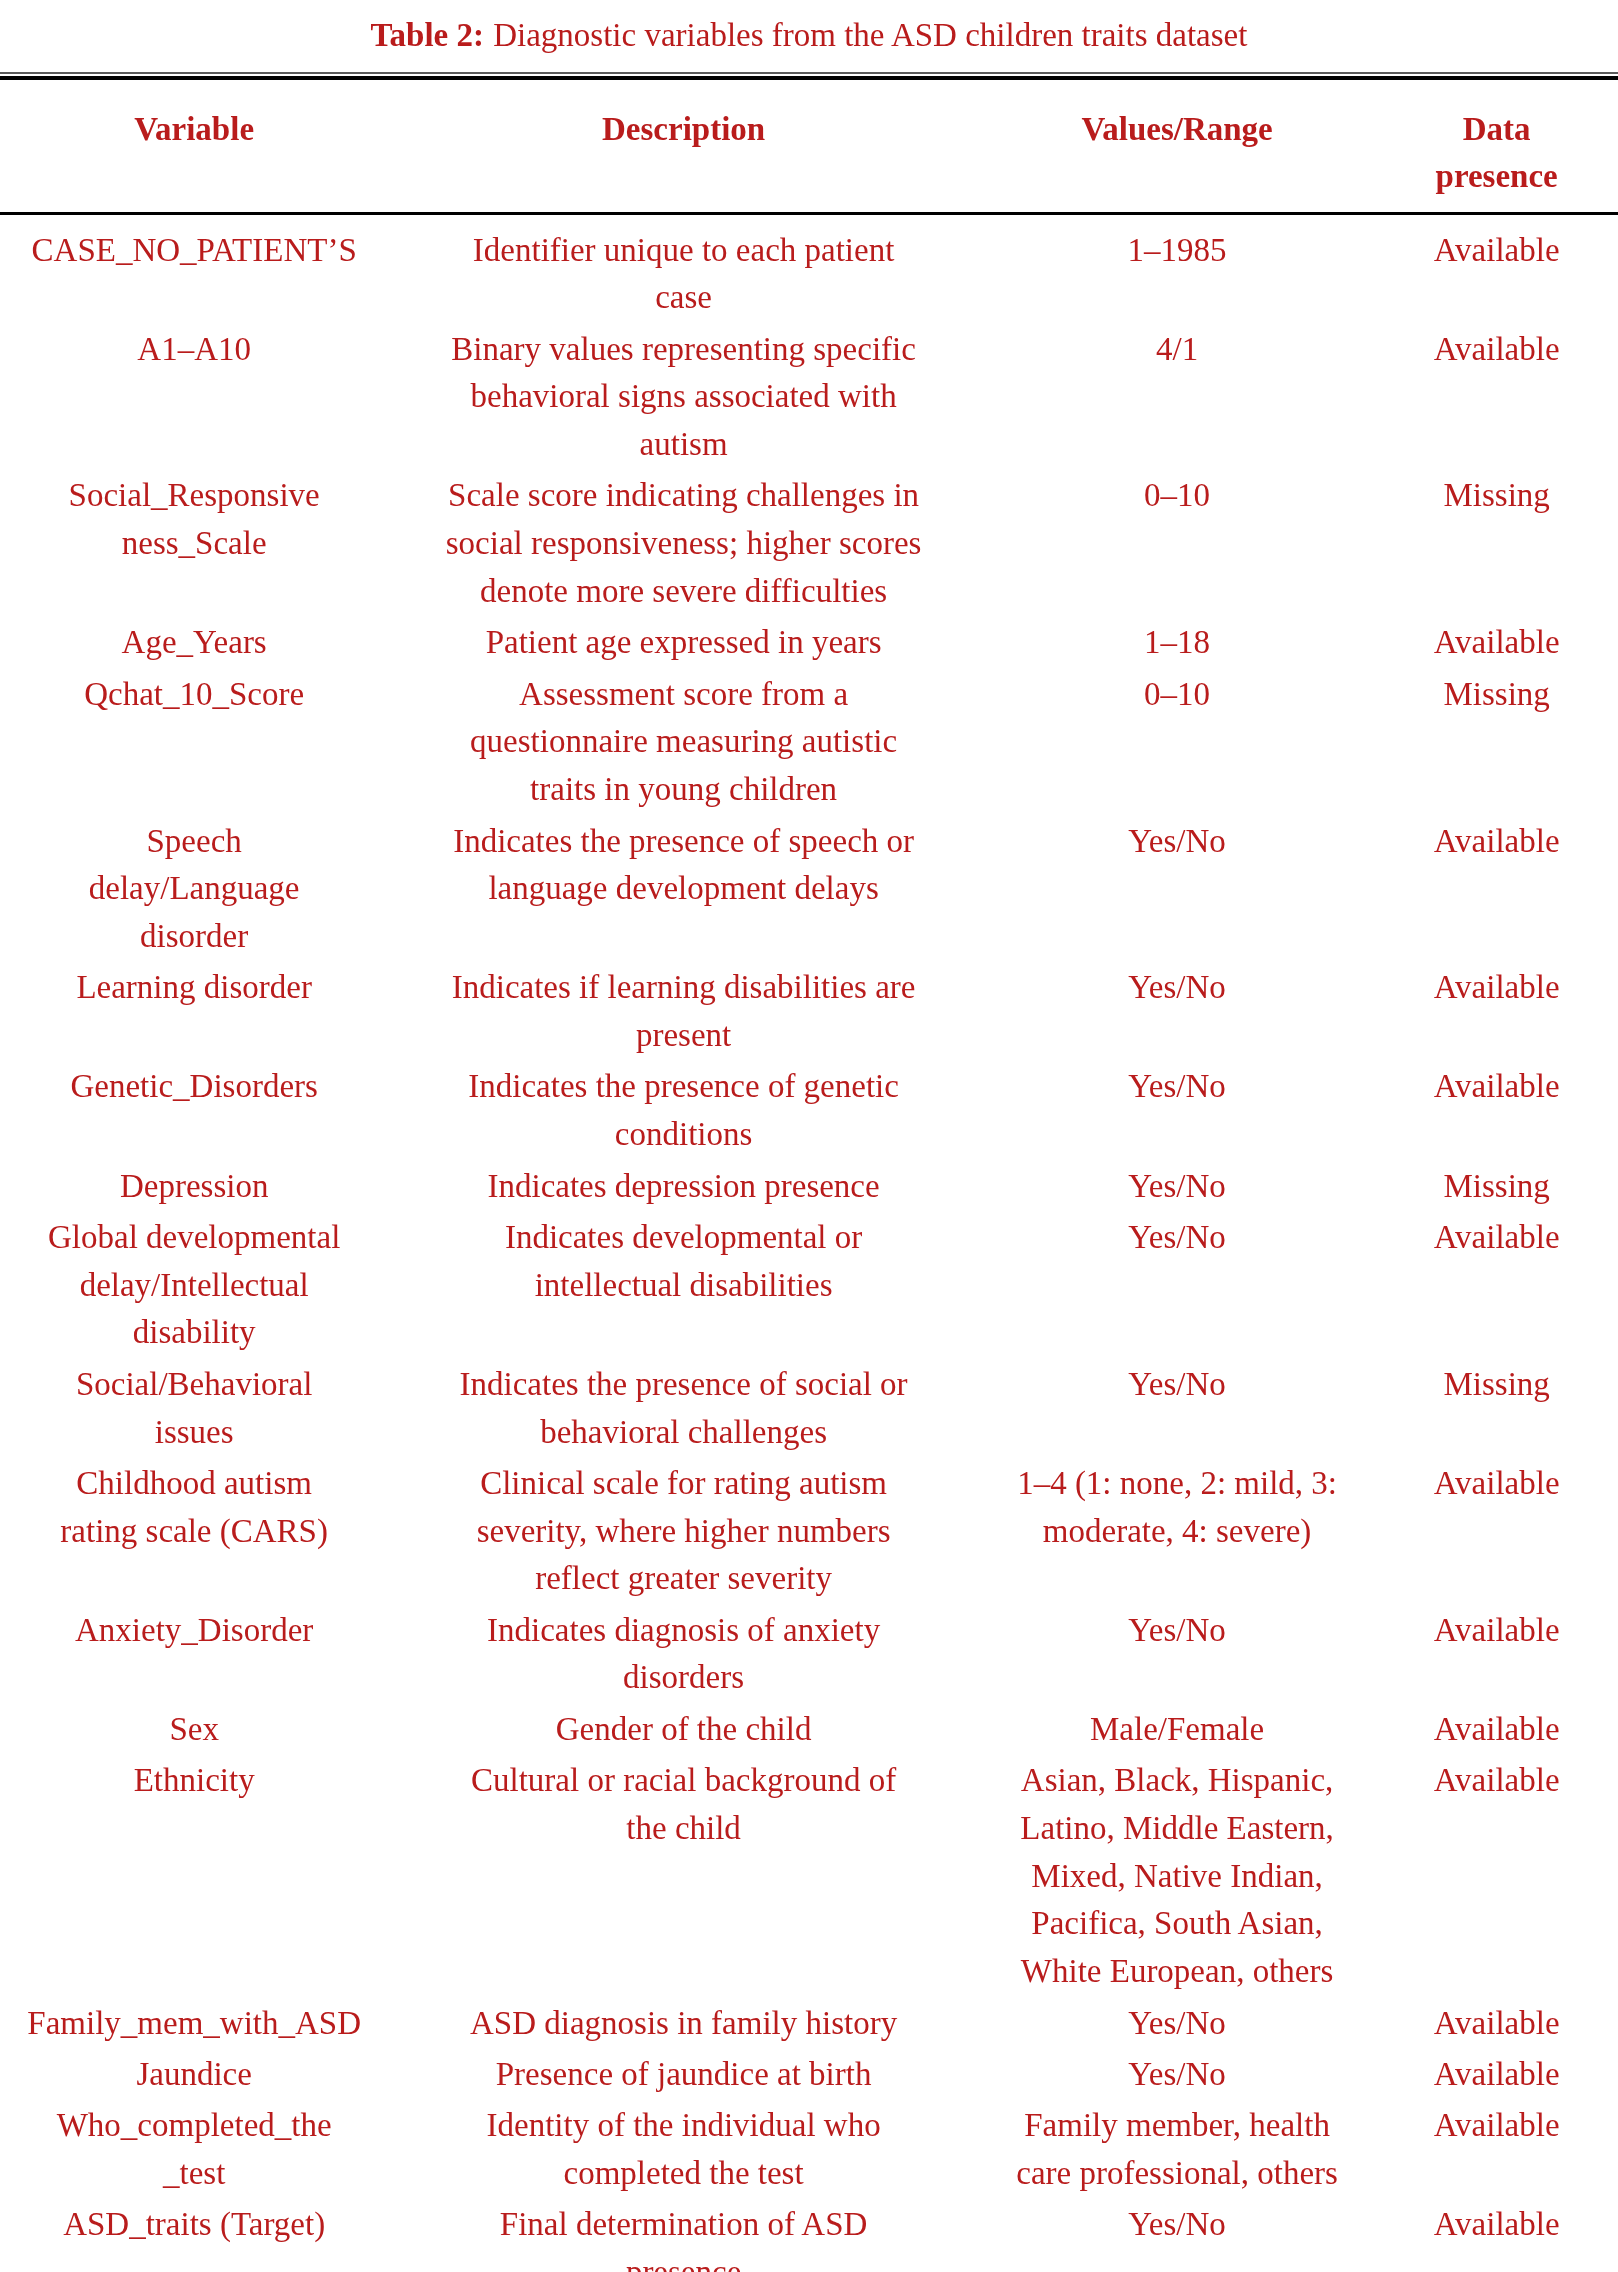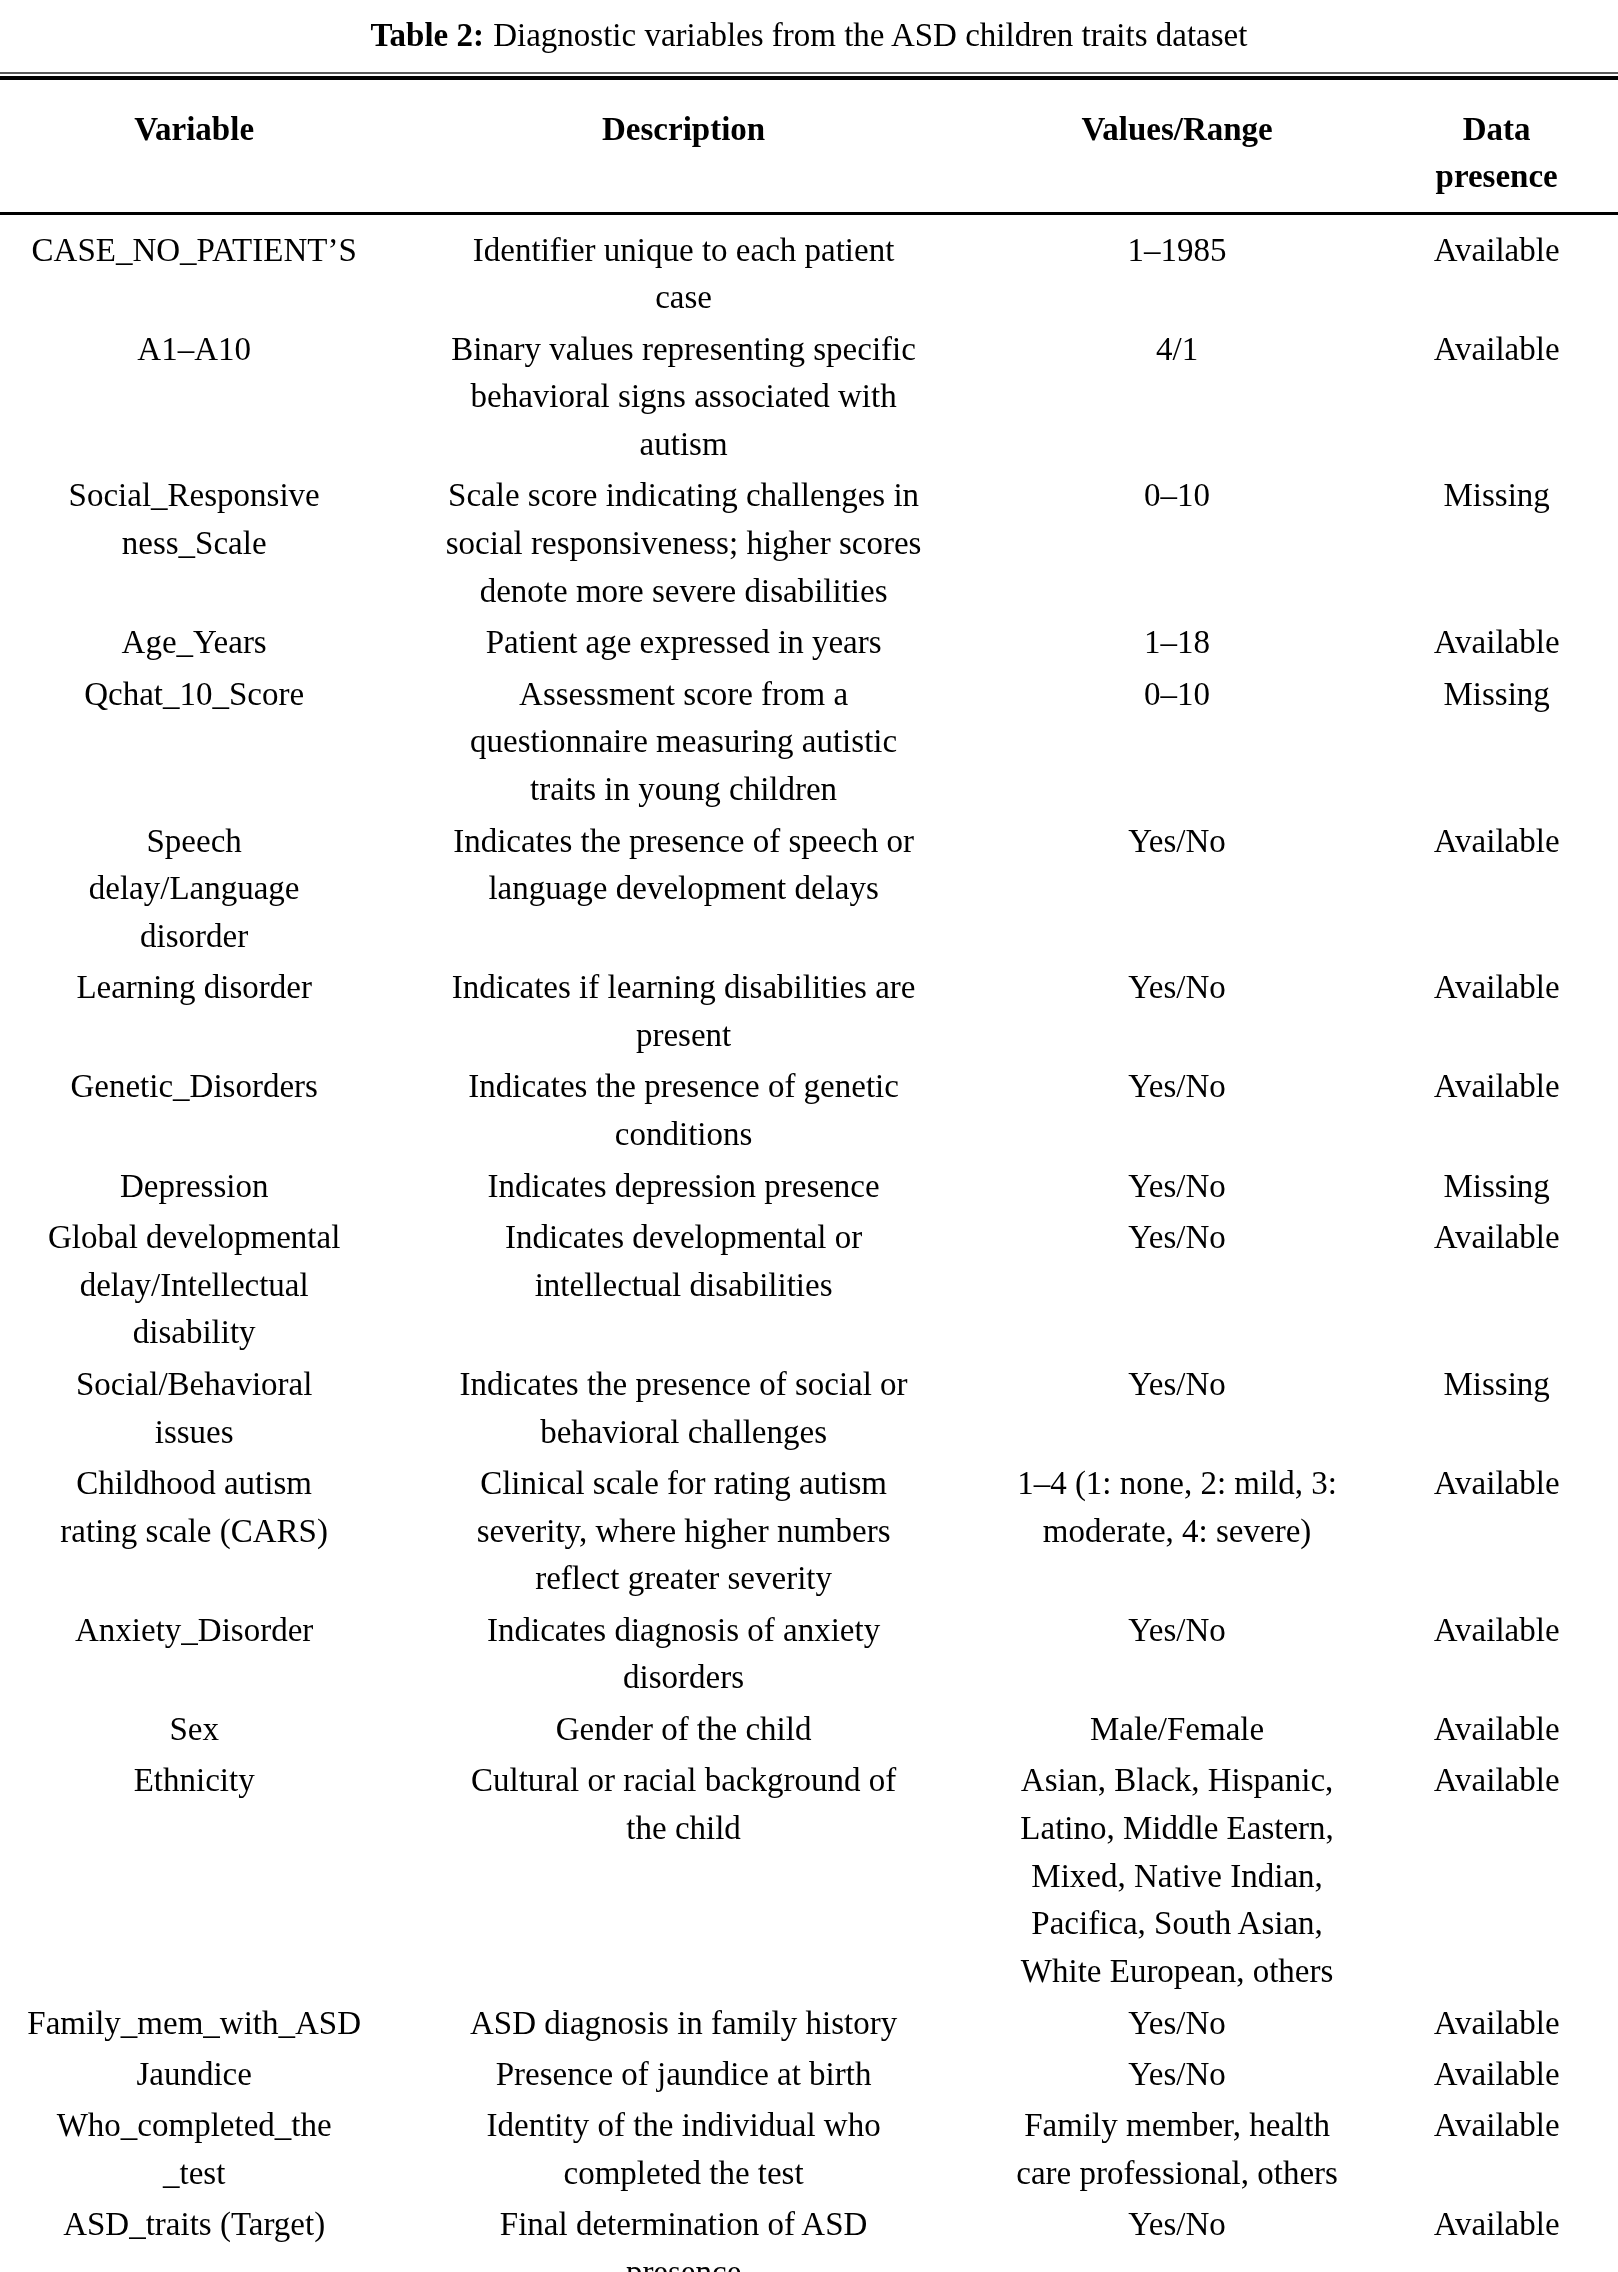--- a/index.html
+++ b/index.html
@@ -5,21 +5,21 @@
   html, body {
     margin: 0;
     padding: 0;
     background: #ffffff;
   }
   .page {
     width: 1618px;
     height: 2273px;
     box-sizing: border-box;
     background: #ffffff;
-    color: #000000;
+    color: #b91c1c;
     font-family: "Liberation Serif", "DejaVu Serif", serif;
     font-size: 33px;
     line-height: 1.45;
     padding-top: 8.5px;
     overflow: hidden;
   }
   .caption {
     text-align: center;
     margin: 3.4px 0 12px 0;
     white-space: nowrap;
@@ -104,21 +104,21 @@
 behavioral signs associated with
 autism</td>
     <td>4/1</td>
     <td>Available</td>
   </tr>
         <tr>
     <td>Social_Responsive
 ness_Scale</td>
     <td>Scale score indicating challenges in
 social responsiveness; higher scores
-denote more severe disabilities</td>
+denote more severe difficulties</td>
     <td>0–10</td>
     <td>Missing</td>
   </tr>
         <tr>
     <td>Age_Years</td>
     <td>Patient age expressed in years</td>
     <td>1–18</td>
     <td>Available</td>
   </tr>
         <tr>

